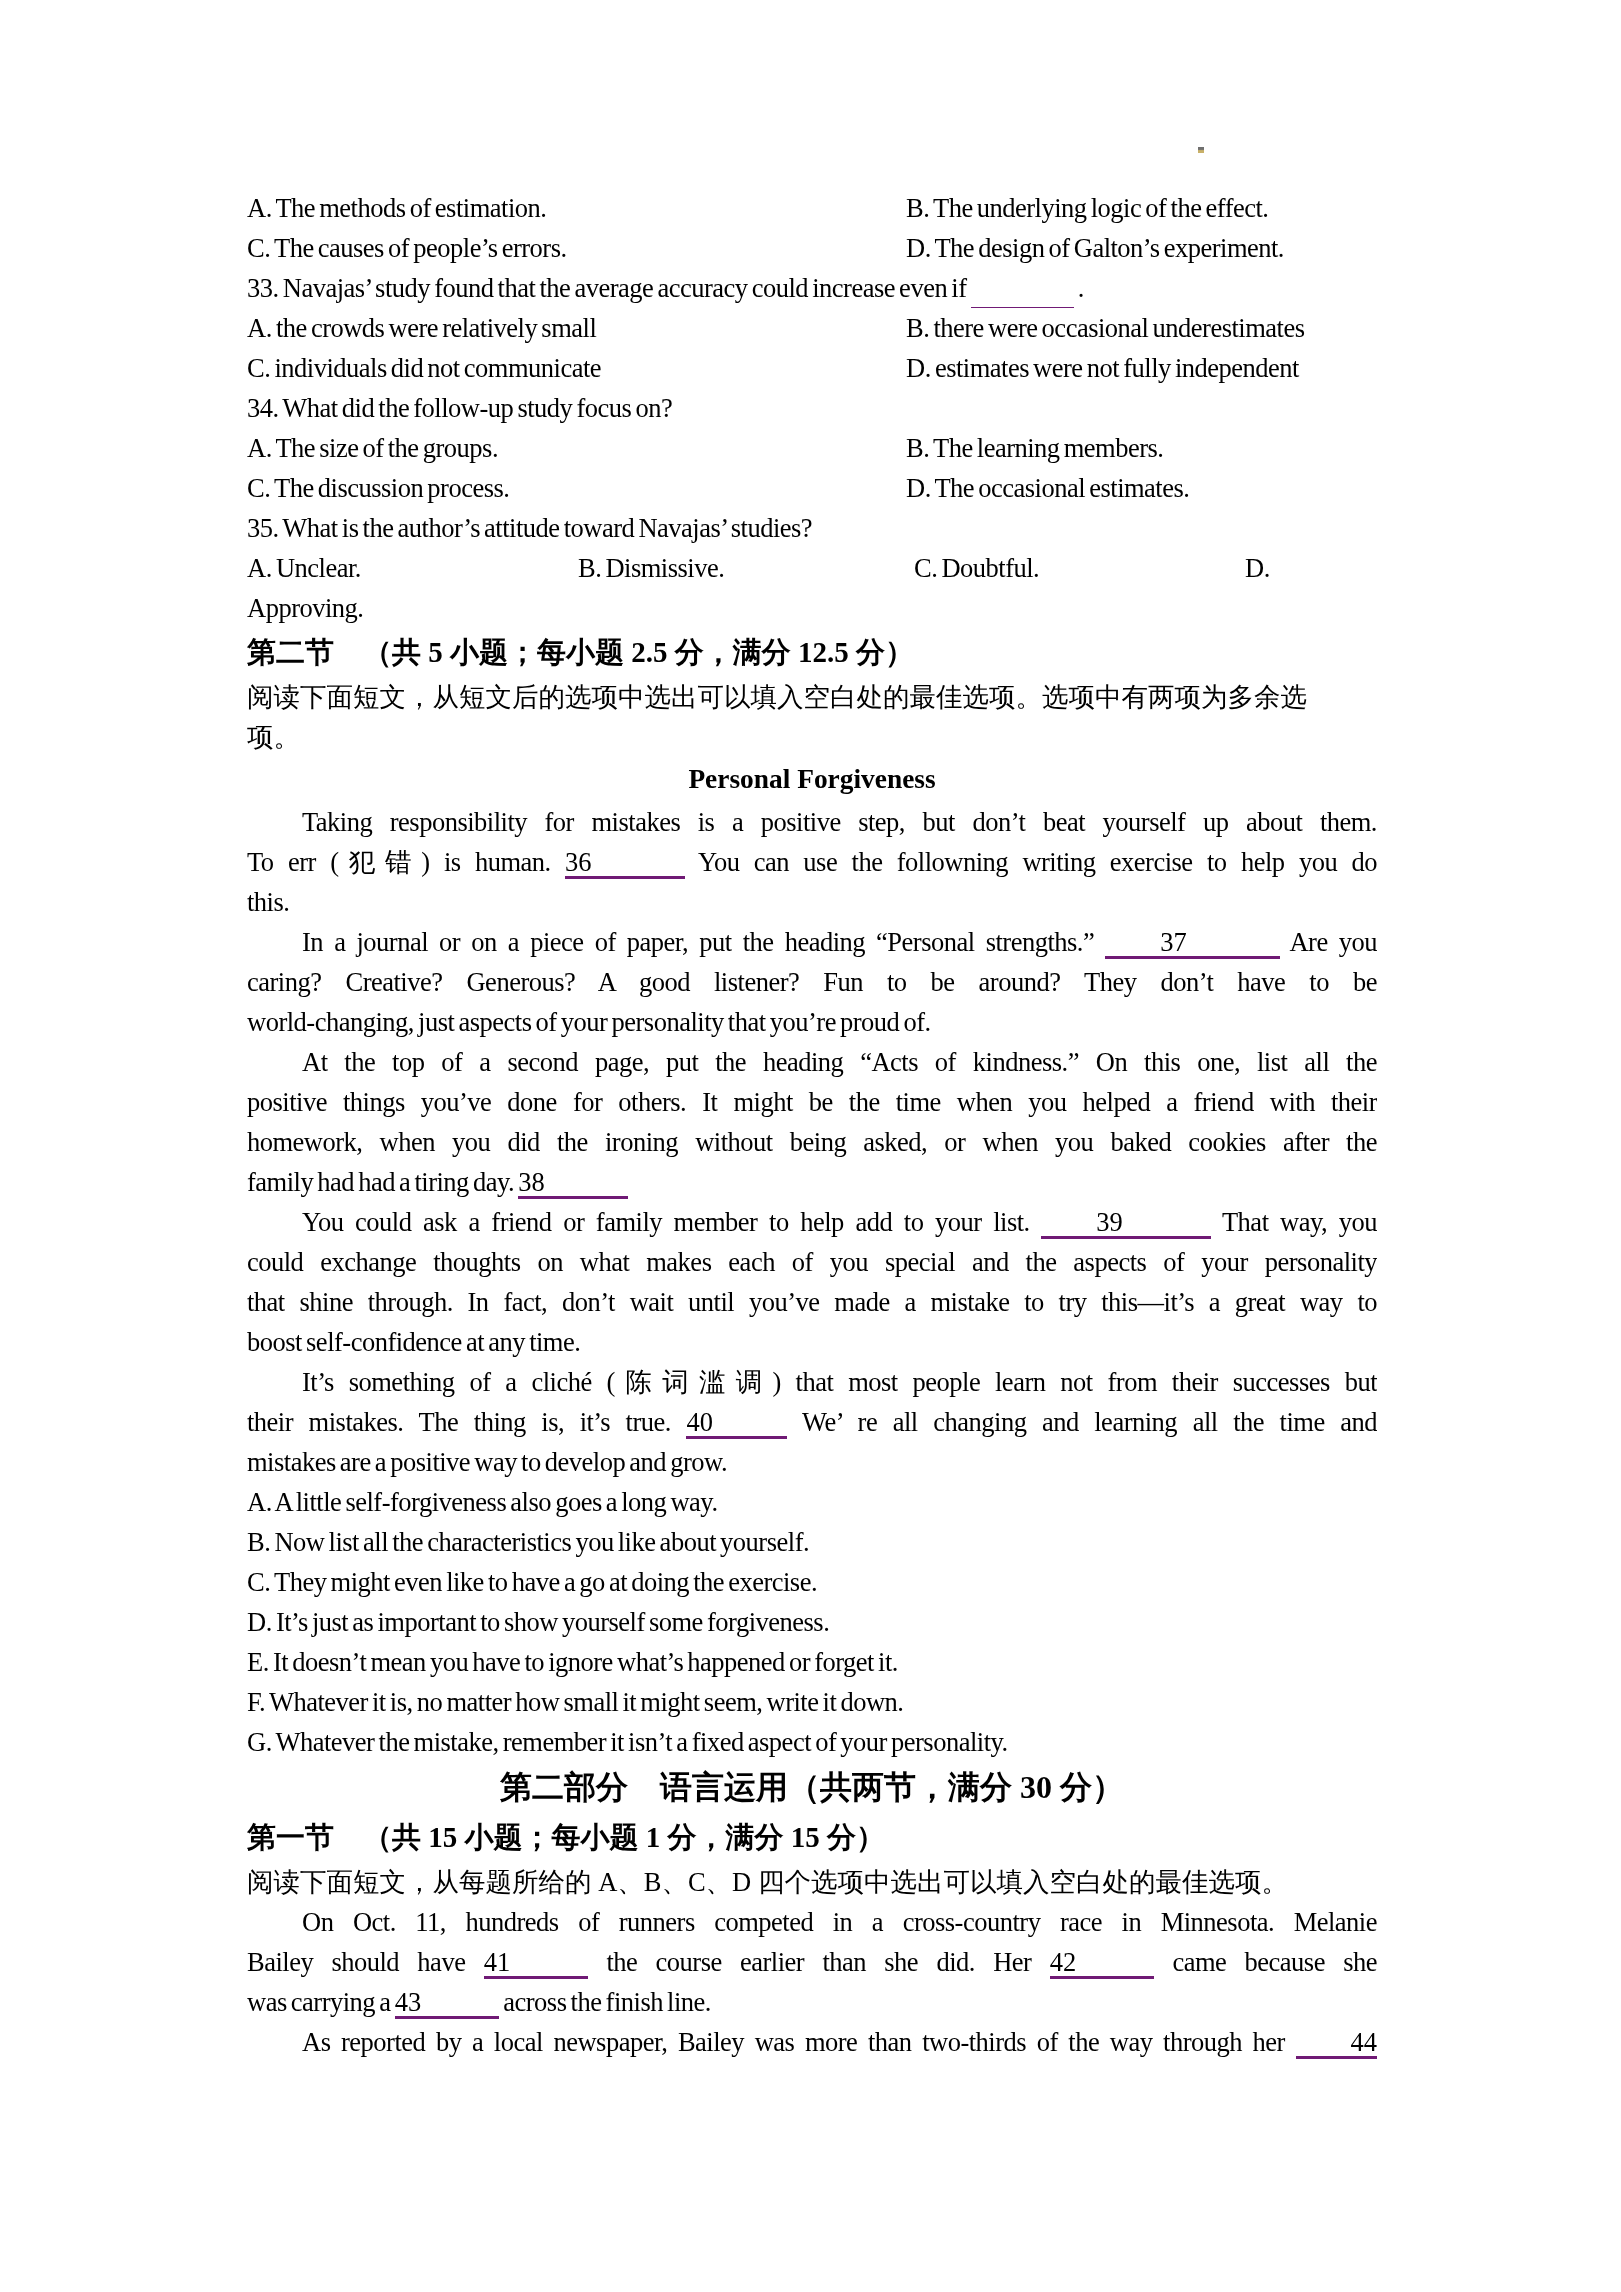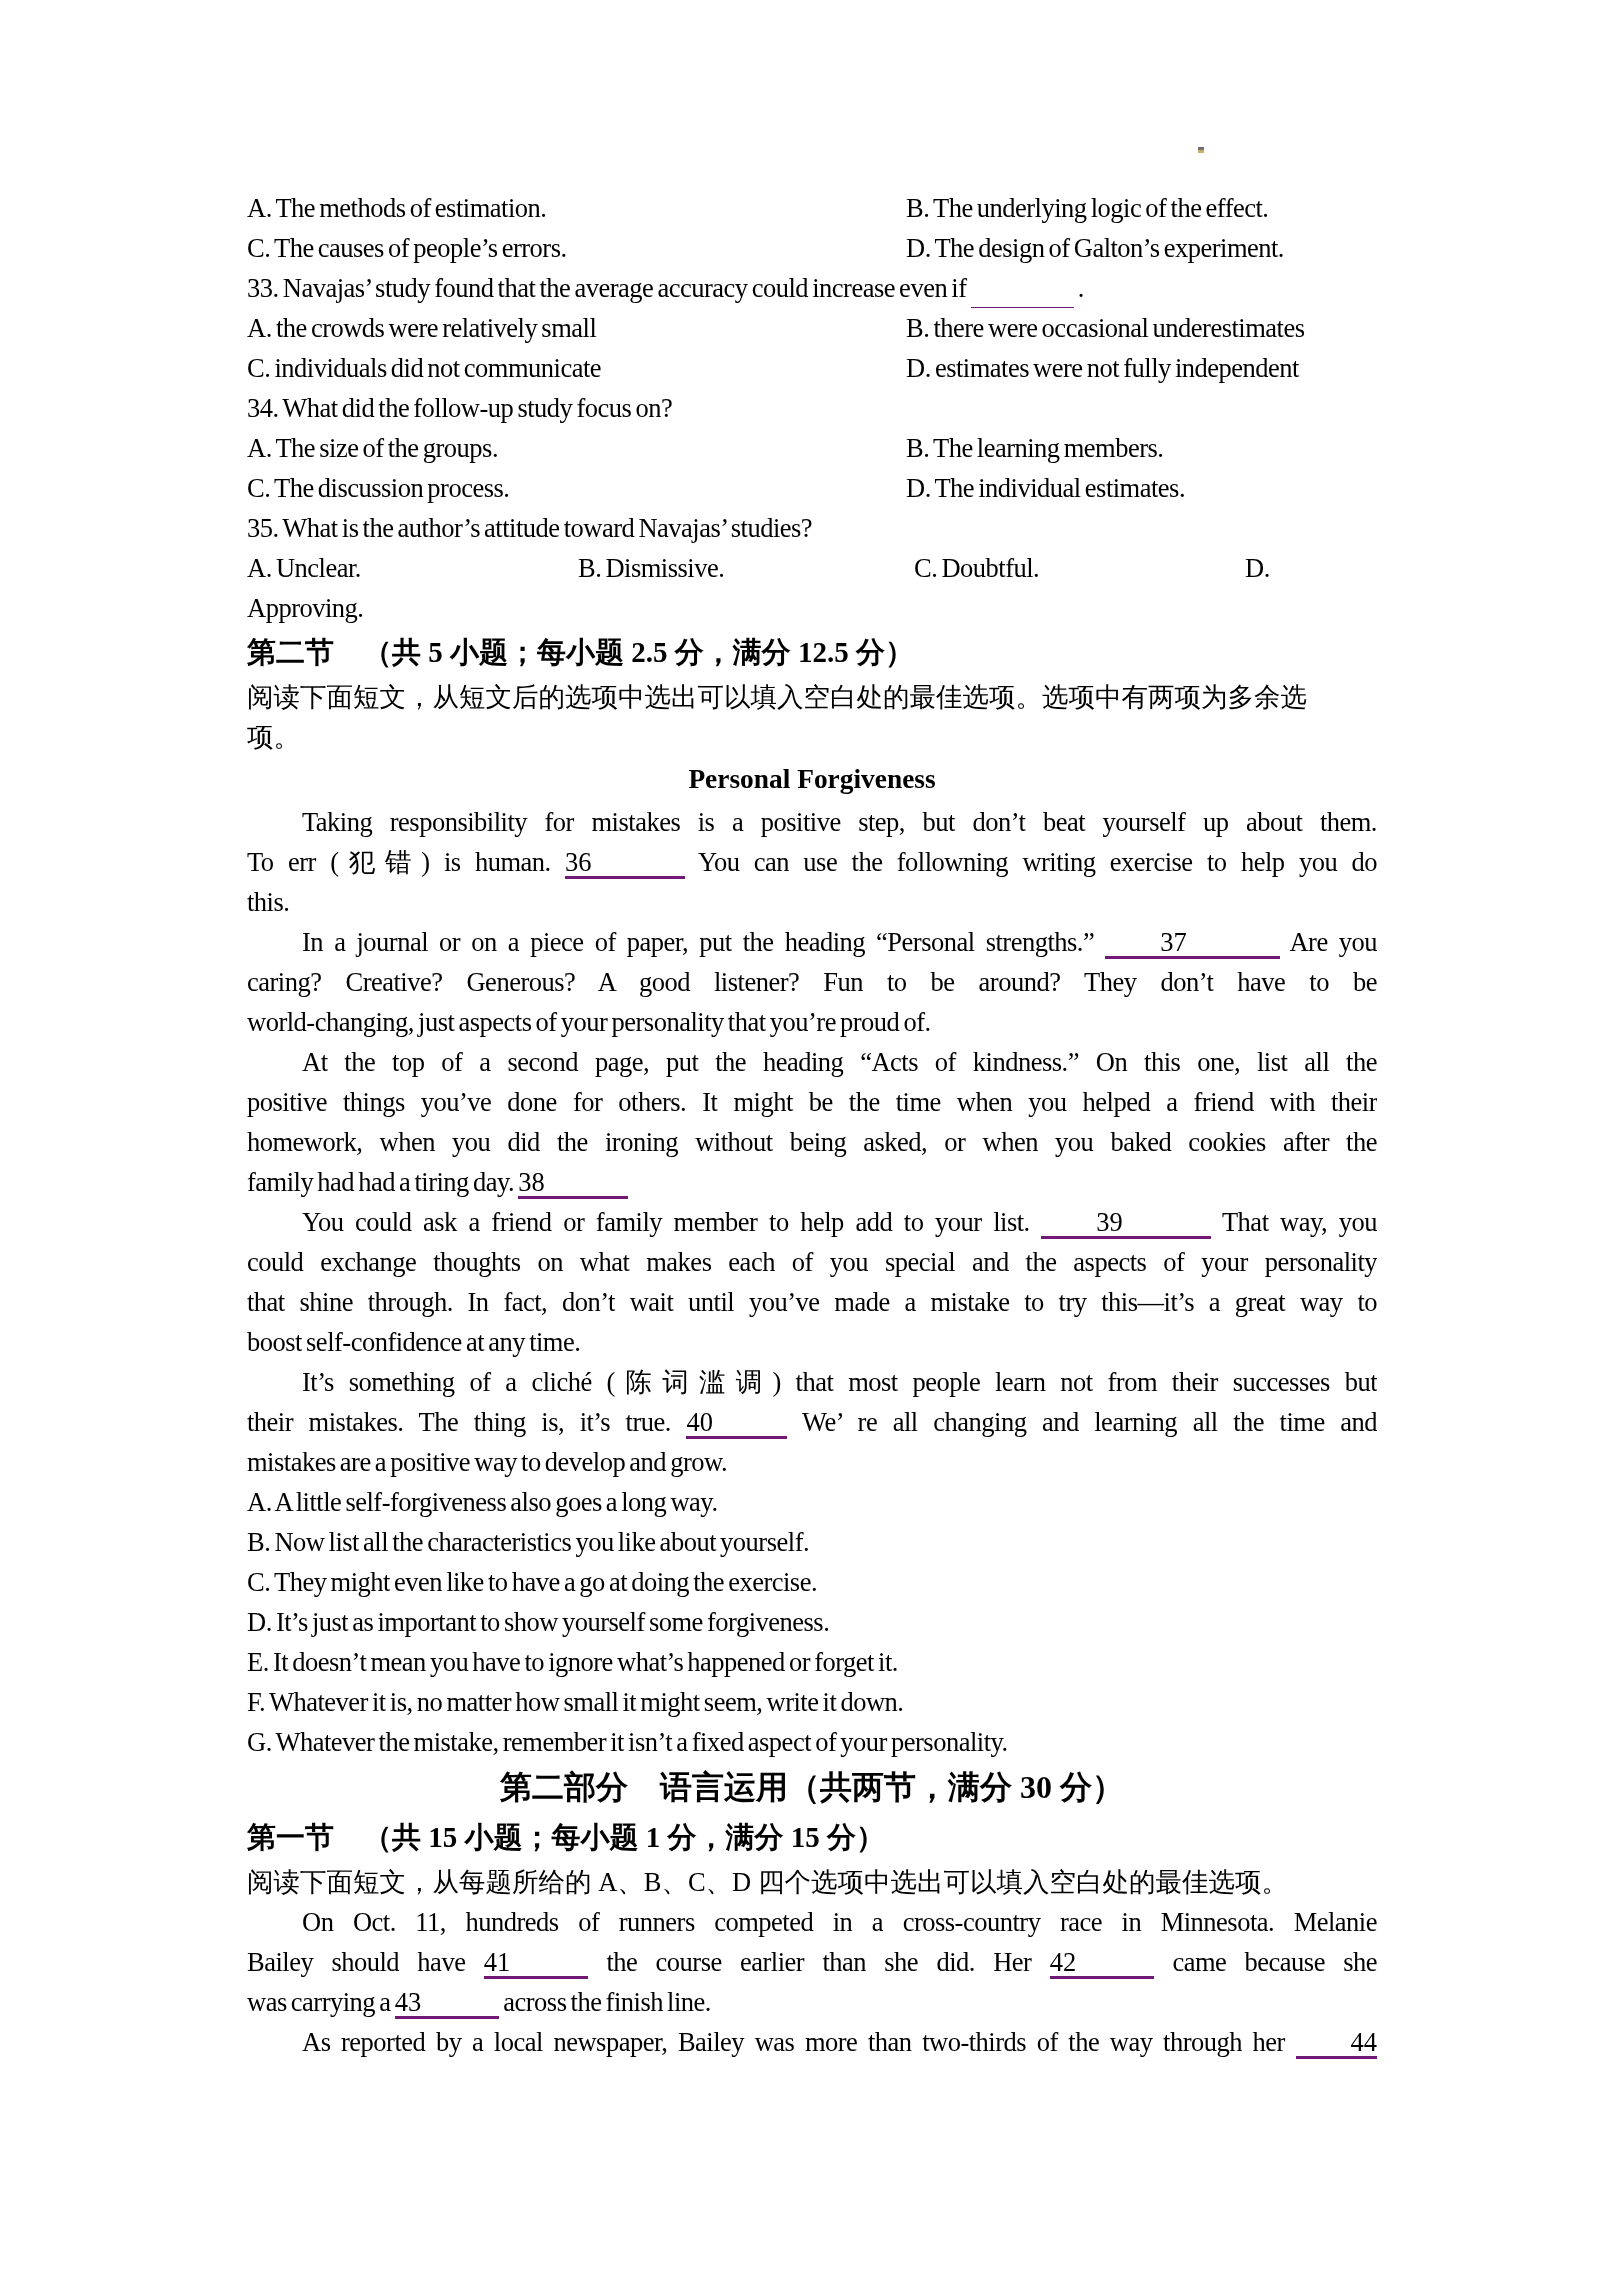--- a/index.html
+++ b/index.html
@@ -92,21 +92,21 @@
       <span class="c1">D. estimates were not fully independent</span>
     </div>
 
     <div class="ln">34. What did the follow-up study focus on?</div>
     <div class="row">
       <span class="c0">A. The size of the groups.</span>
       <span class="c1">B. The learning members.</span>
     </div>
     <div class="row">
       <span class="c0">C. The discussion process.</span>
-      <span class="c1">D. The individual estimates.</span>
+      <span class="c1">D. The occasional estimates.</span>
     </div>
 
     <div class="ln">35. What is the author’s attitude toward Navajas’ studies?</div>
     <div class="row">
       <span class="c0">A. Unclear.</span>
       <span class="q35b">B. Dismissive.</span>
       <span class="q35c">C. Doubtful.</span>
       <span class="q35d">D.</span>
     </div>
     <div class="ln">Approving.</div>

